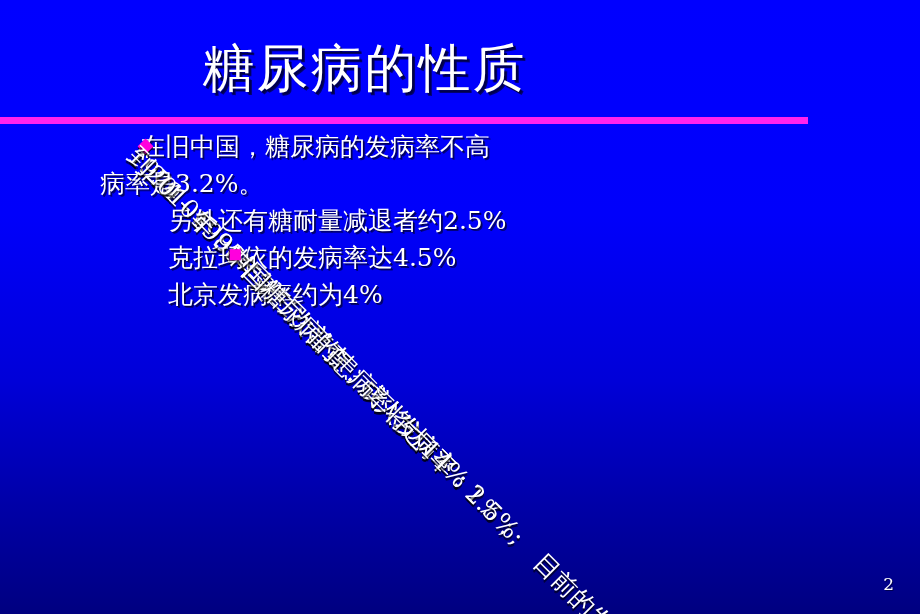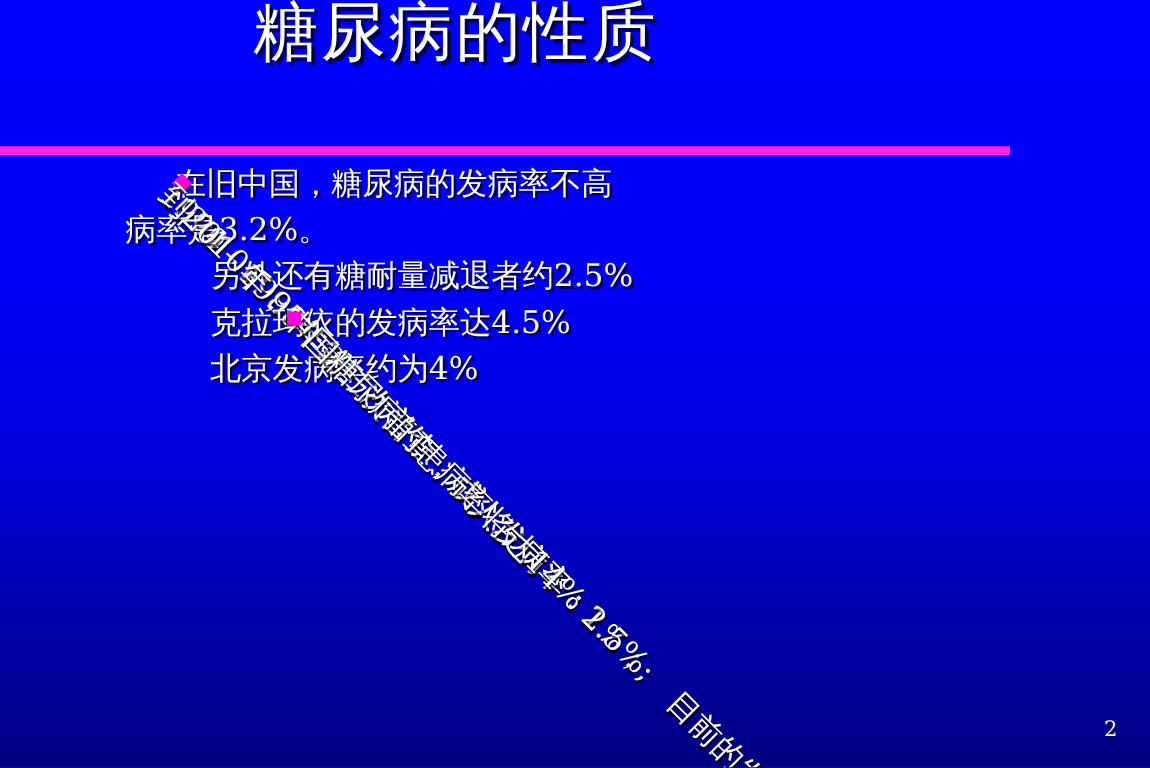--- a/index.html
+++ b/index.html
@@ -14,25 +14,25 @@
     overflow: hidden;
     background: linear-gradient(to bottom, #0000ff 0%, #0000fb 35%, #0000d8 62%, #0000a8 82%, #000080 100%);
     font-family: "DejaVu Serif", "Liberation Serif", serif;
     -webkit-font-smoothing: antialiased;
   }
 
   
   #title-area {
     position: absolute;
     left: 0;
-    top: 0;
+    top: 28px;
     width: 729px;
     height: 80px;
     display: flex;
-    align-items: flex-start;
+    align-items: center;
     justify-content: center;
   }
   #title-text {
     color: #ffffff;
     font-size: 52px;
     line-height: 1.0;
     letter-spacing: 2px;
     font-family: "DejaVu Serif", "Liberation Serif", serif;
     text-shadow: 3px 3px 0px rgba(0,0,0,0.55), 2px 2px 1px rgba(0,0,0,0.4);
     white-space: nowrap;

